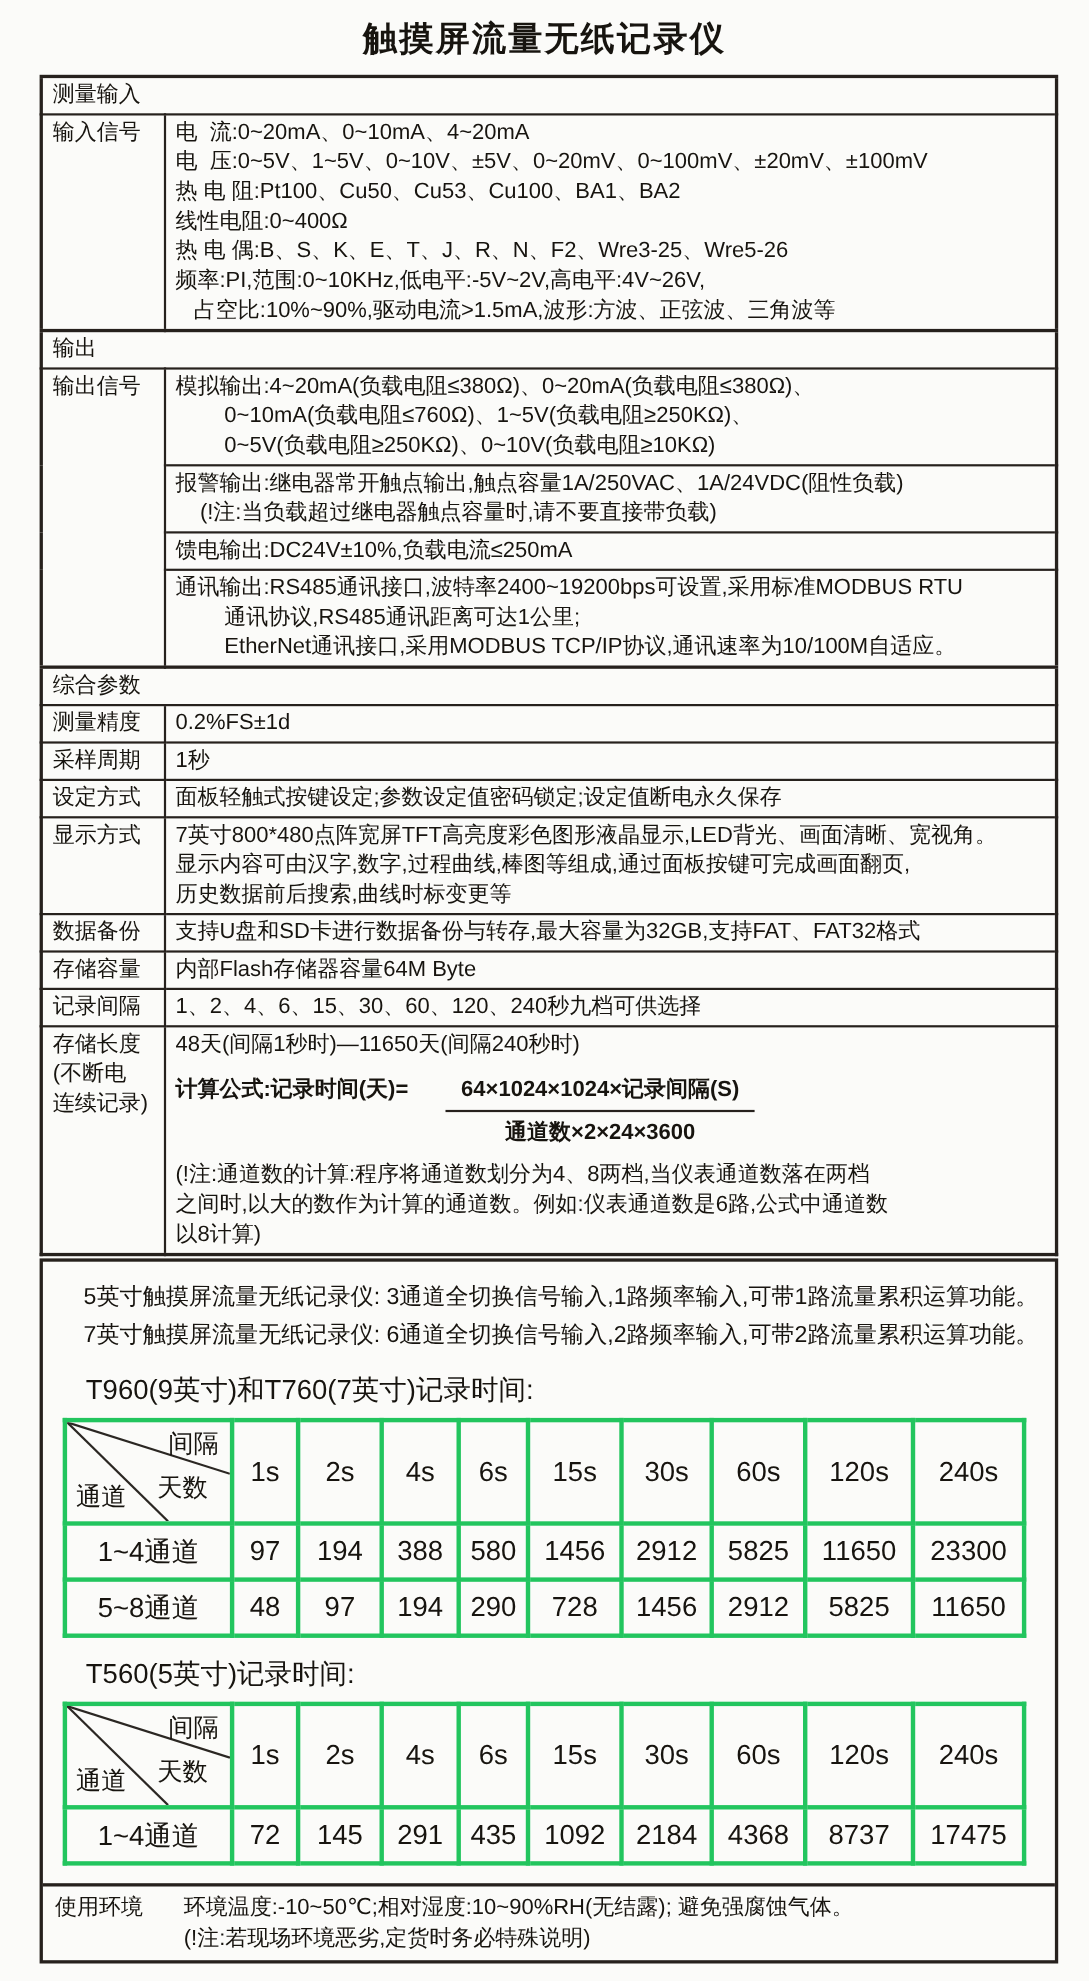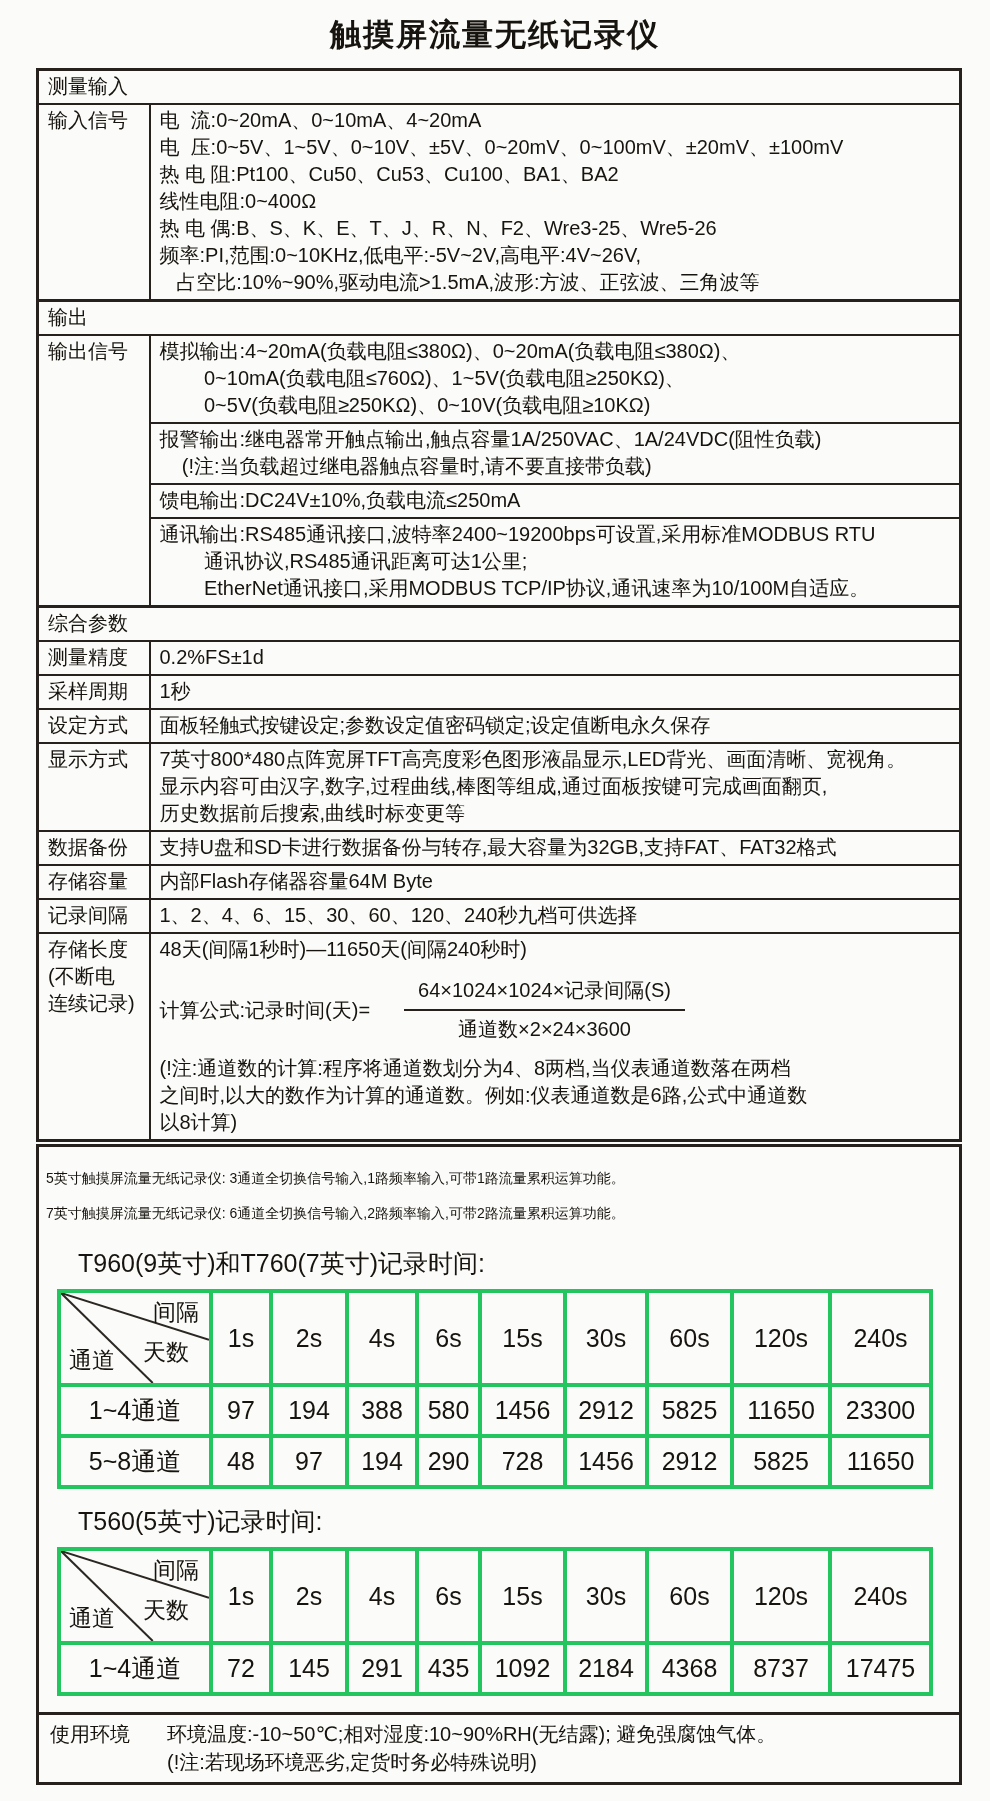--- a/index.html
+++ b/index.html
@@ -25,32 +25,32 @@
   }
   table.spec td{
     border:2px solid var(--bd);
     font-size:20px;line-height:27px;
     padding:2px 8px 3px 9px;vertical-align:top;
   }
   table.spec tr.secrow td{border-top:3px solid var(--bd);}
   td.sec{font-size:20px;line-height:28px;padding:2px 9px 3px;}
   td.lbl{width:112px;white-space:pre-line;}
   .cellText{white-space:pre-wrap;}
-  .formula{display:flex;align-items:center;margin:14px 0 12px;}
+  .formula{display:flex;margin:14px 0 12px;font-weight:bold;}
   .fprefix{white-space:pre;}
   .frac{margin-left:34px;text-align:center;display:inline-block;}
   .num{display:block;border-bottom:2px solid var(--bd);padding:0 14px 5px;}
   .den{display:block;padding-top:5px;}
   
   .box2{
     margin:2px 28px 0 36px;width:926px;box-sizing:border-box;
     border:3px solid var(--bd);background:var(--bg);
   }
   .models{padding:14px 4px 0 7px;}
-  .mline{font-size:14px;line-height:35px;white-space:pre;}
+  .mline{font-size:21px;line-height:35px;white-space:pre;margin-left:30px;}
   .rt-title{margin:16px 0 0 39px;font-size:25px;}
   table.rtable{
     border-collapse:collapse;table-layout:fixed;
     margin:9px 0 0 18px;
   }
   table.rtable td{
     border:4px solid #22c55e;text-align:center;
     font-size:25px;padding:0 4px;overflow:hidden;
   }
   tr.rhead td{height:90px;}

